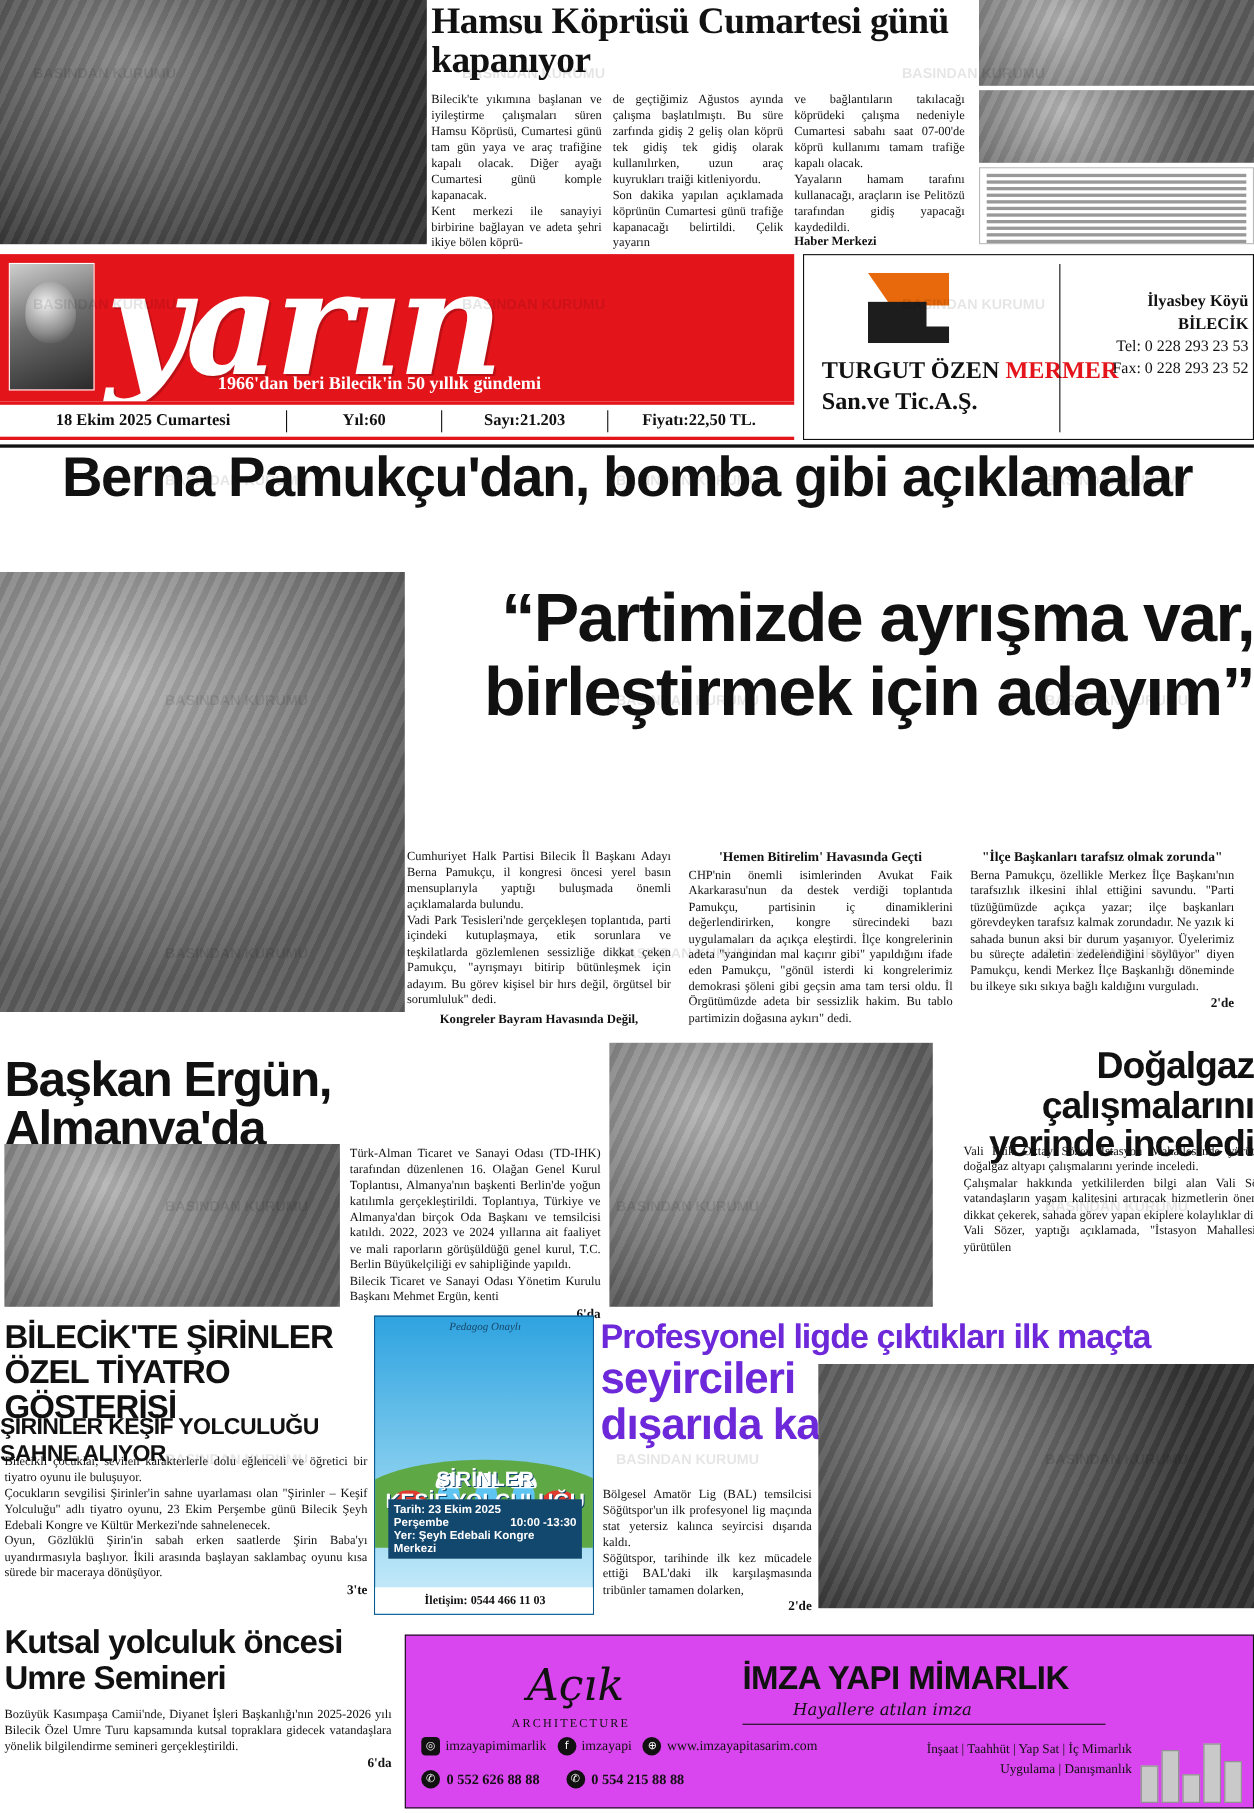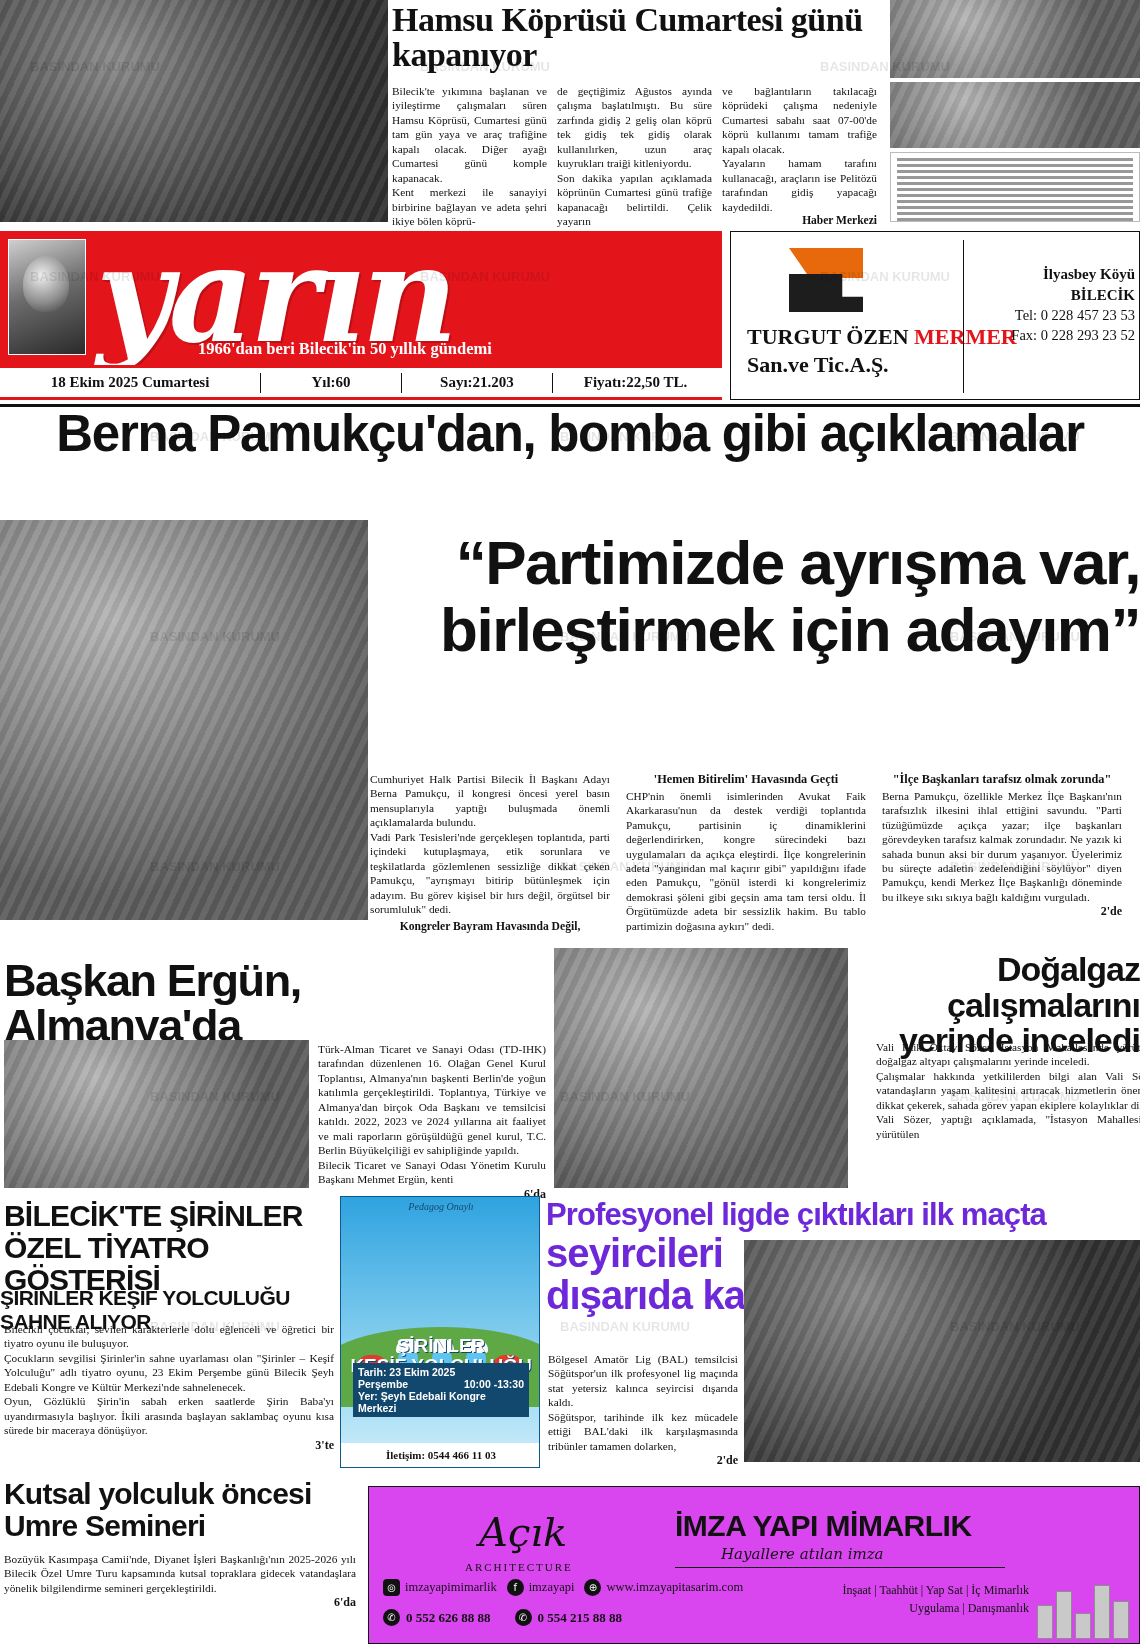--- a/index.html
+++ b/index.html
@@ -22,21 +22,21 @@
   }
   .photo.dark { background:#4a4a4a; }
   .photo::after{
     content:"";
     position:absolute; inset:0;
     background:
       repeating-linear-gradient(115deg, rgba(255,255,255,.07) 0 6px, rgba(0,0,0,.07) 6px 12px),
       radial-gradient(circle at 30% 25%, rgba(255,255,255,.35), rgba(0,0,0,.35) 70%);
   }
   .col-text { font-size:11.3px; line-height:1.28; text-align:justify; hyphens:auto; }
-  .byline { text-align:right; font-weight:bold; font-size:11.5px; }
+  .byline { text-align:left; font-weight:bold; font-size:11.5px; }
   .pageref { font-weight:bold; font-size:12px; }
 
   
   .topstrip { position:absolute; left:0; top:0; width:1140px; height:228px; }
   .topstrip .lead-photo { position:absolute; left:0; top:0; width:388px; height:222px; }
   .topstrip .right-photos { position:absolute; left:890px; top:0; width:250px; height:222px; }
   .topstrip .rp1 { position:absolute; left:0; top:0; width:250px; height:78px; }
   .topstrip .rp2 { position:absolute; left:0; top:82px; width:250px; height:66px; }
   .topstrip .rp3 { position:absolute; left:0; top:152px; width:250px; height:70px; background:#fff; border:1px solid #bbb; }
   .topstrip .rp3 .lines { padding:5px 6px; }
@@ -274,21 +274,21 @@
       </div>
       <div class="brand1">
         <span>TURGUT ÖZEN</span>
         <span class="mer">MERMER</span>
       </div>
       <div class="brand2">San.ve Tic.A.Ş.</div>
       <div class="vline"></div>
       <div class="contact">
         <b>İlyasbey Köyü</b>
         <b>BİLECİK</b>
-        <div>Tel: 0 228 457 23 53</div>
+        <div>Tel: 0 228 293 23 53</div>
         <div>Fax: 0 228 293 23 52</div>
       </div>
     </div>
   </div>
 
   <div class="kicker-rule"></div>
   <div class="kicker">Berna Pamukçu'dan, bomba gibi açıklamalar</div>
 
   <div class="photo main-photo"></div>
 

